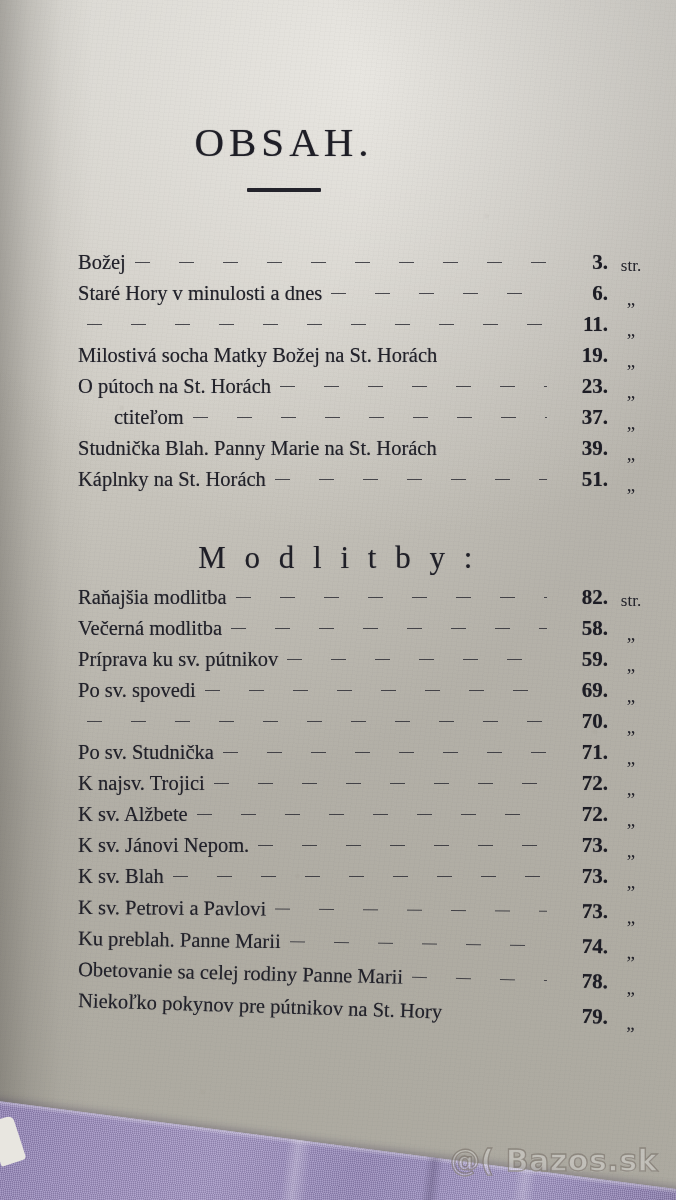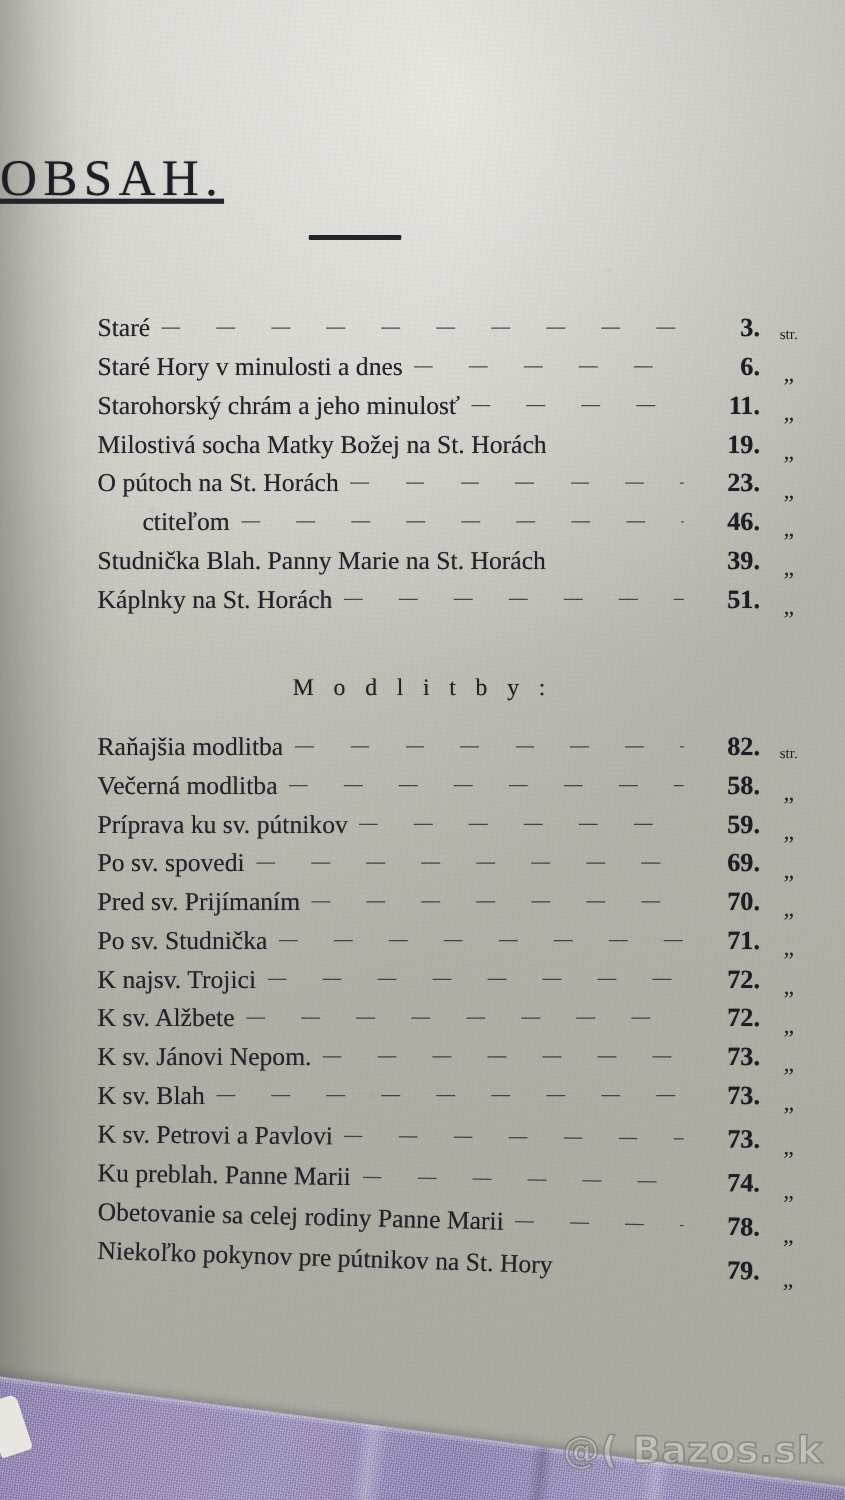--- a/index.html
+++ b/index.html
@@ -64,22 +64,21 @@
     width: 676px;
     height: 1200px;
     color: #23232a;
   }
 
   .title-block {
     position: absolute;
     left: 0;
     top: 118px;
     width: 568px;
-    text-align: left;
-    text-decoration: underline;
+    text-align: center;
   }
   .page-title {
     font-size: 41px;
     letter-spacing: 5px;
     font-weight: 400;
     color: #1e1e26;
     text-shadow: 0 0 1.1px rgba(40,40,48,.55);
   }
   .title-rule {
     width: 74px;
@@ -133,39 +132,39 @@
     text-align: right;
     font-size: 21px;
     font-weight: 700;
     color: #1d1d25;
     text-shadow: 0 0 .7px rgba(30,30,40,.6);
   }
   .entry-unit {
     flex: 0 0 auto;
     width: 46px;
     text-align: center;
-    font-size: 12px;
+    font-size: 17px;
     color: #22222a;
     position: relative;
     top: 2px;
   }
   .entry-unit.ditto {
     font-size: 19px;
     top: 5px;
     letter-spacing: 0;
   }
 
   
   .section-heading {
     position: absolute;
     left: 0;
     top: 540px;
     width: 676px;
     text-align: center;
-    font-size: 19px;
+    font-size: 31px;
     letter-spacing: 5.5px;
     color: #1f1f27;
     text-shadow: 0 0 .8px rgba(35,35,45,.5);
   }
 
   
   .curl-1 { transform: rotate(.45deg); transform-origin: left center; }
   .curl-2 { transform: rotate(.9deg);  transform-origin: left center; }
   .curl-3 { transform: rotate(1.35deg); transform-origin: left center; }
   .curl-4 { transform: rotate(1.8deg); transform-origin: left center; }
@@ -249,53 +248,52 @@
 
   <div class="content">
 
     <div class="title-block">
       <div class="page-title">OBSAH.</div>
       <div class="title-rule"></div>
     </div>
 
     <div class="toc" id="toc-main">
         <div class="toc-row">
-          <span class="entry-title">Staré</span>
+          <span class="entry-title">Božej</span>
           <span class="leader"></span>
           <span class="entry-page">3.</span>
           <span class="entry-unit">str.</span>
         </div>
         <div class="toc-row">
           <span class="entry-title">Staré Hory v minulosti a dnes</span>
           <span class="leader"></span>
           <span class="entry-page">6.</span>
           <span class="entry-unit ditto">„</span>
         </div>
         <div class="toc-row">
-          <span class="entry-title">Starohorský chrám a jeho minulosť</span>
           <span class="leader"></span>
           <span class="entry-page">11.</span>
           <span class="entry-unit ditto">„</span>
         </div>
         <div class="toc-row">
           <span class="entry-title">Milostivá socha Matky Božej na St. Horách</span>
           <span class="leader none"></span>
           <span class="entry-page">19.</span>
           <span class="entry-unit ditto">„</span>
         </div>
         <div class="toc-row">
           <span class="entry-title">O pútoch na St. Horách</span>
           <span class="leader"></span>
           <span class="entry-page">23.</span>
           <span class="entry-unit ditto">„</span>
         </div>
         <div class="toc-row">
           <span class="entry-title indented">ctiteľom</span>
           <span class="leader"></span>
-          <span class="entry-page">46.</span>
+          <span class="entry-page">37.</span>
           <span class="entry-unit ditto">„</span>
         </div>
         <div class="toc-row">
           <span class="entry-title">Studnička Blah. Panny Marie na St. Horách</span>
           <span class="leader none"></span>
           <span class="entry-page">39.</span>
           <span class="entry-unit ditto">„</span>
         </div>
         <div class="toc-row">
           <span class="entry-title">Káplnky na St. Horách</span>
@@ -326,21 +324,20 @@
           <span class="entry-page">59.</span>
           <span class="entry-unit ditto">„</span>
         </div>
         <div class="toc-row">
           <span class="entry-title">Po sv. spovedi</span>
           <span class="leader"></span>
           <span class="entry-page">69.</span>
           <span class="entry-unit ditto">„</span>
         </div>
         <div class="toc-row">
-          <span class="entry-title">Pred sv. Prijímaním</span>
           <span class="leader"></span>
           <span class="entry-page">70.</span>
           <span class="entry-unit ditto">„</span>
         </div>
         <div class="toc-row">
           <span class="entry-title">Po sv. Studnička</span>
           <span class="leader"></span>
           <span class="entry-page">71.</span>
           <span class="entry-unit ditto">„</span>
         </div>

